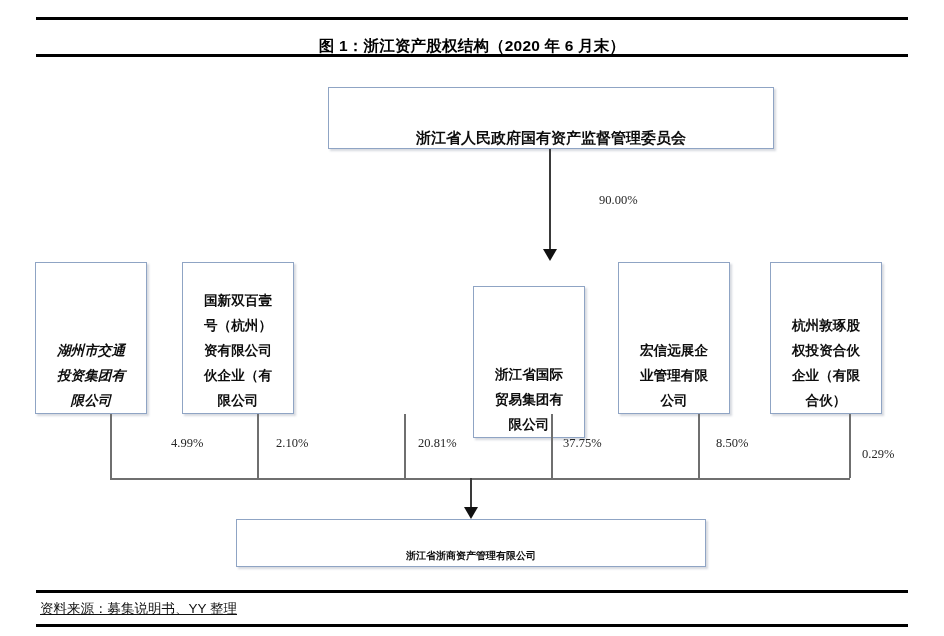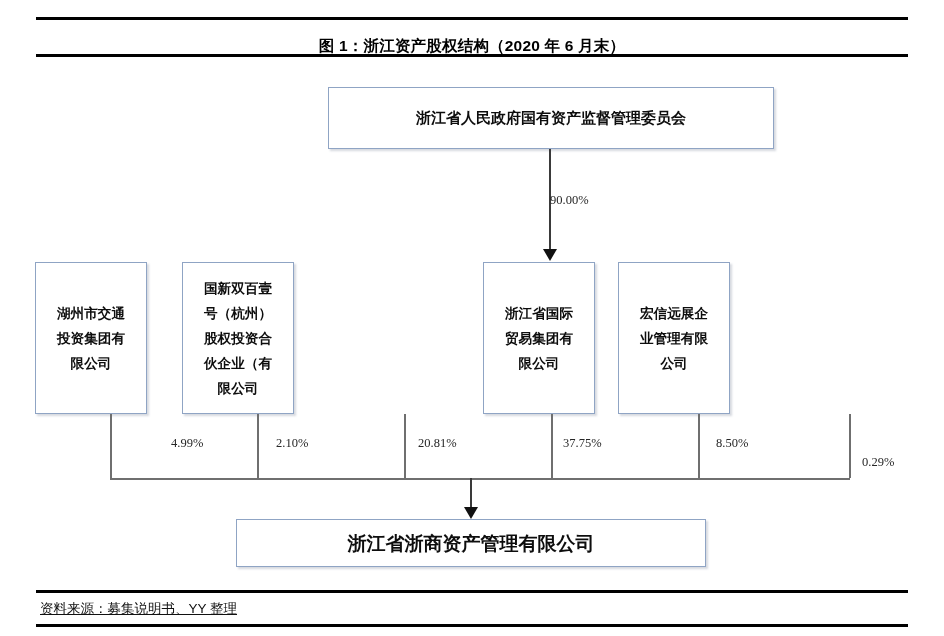--- a/index.html
+++ b/index.html
@@ -41,49 +41,49 @@
   }
 
   
   .node {
     position: absolute;
     box-sizing: border-box;
     background: #ffffff;
     border: 1.4px solid #8fa4c4;
     box-shadow: 2px 2px 2px rgba(120,130,150,0.30);
     display: flex;
-    align-items: center;
+    align-items: flex-end;
     justify-content: center;
     text-align: center;
     font-family: "DejaVu Serif", "Liberation Serif", serif;
     font-weight: bold;
     color: #0d0d0d;
   }
   .node-text {
     display: block;
     white-space: pre-line;
   }
 
   #node-top {
     left: 328px; top: 30px; width: 446px; height: 62px;
     font-size: 15px; line-height: 20px;
   }
   #node-bottom {
     left: 236px; top: 462px; width: 470px; height: 48px;
-    font-size: 19px; line-height: 20px;
+    font-size: 10px; line-height: 20px;
   }
 
   .node-sh {
     top: 205px; width: 112px; height: 152px;
     font-size: 13.6px; line-height: 25px;
   }
-  #node-sh-0 { left: 35px; }
+  #node-sh-0 { left: 35px; font-style: italic; }
   #node-sh-1 { left: 182px; }
   #node-sh-2 { left: 329px; }
-  #node-sh-3 { left: 483px; }
+  #node-sh-3 { left: 473px; margin-top: 24px; }
   #node-sh-4 { left: 618px; }
   #node-sh-5 { left: 770px; }
 
   
   .vline {
     position: absolute;
     width: 1.6px;
     background: #6f6f6f;
   }
   .hline {
@@ -126,27 +126,27 @@
   #conn-bottom-arrow { left: 464px; top: 450px; }
 
   
   .pct {
     position: absolute;
     font-family: "Liberation Serif", "DejaVu Serif", serif;
     font-size: 12.5px;
     color: #262626;
     white-space: nowrap;
   }
-  #pct-main { left: 550px; top: 136px; text-align: right; }
+  #pct-main { left: 599px; top: 136px; text-align: right; }
   #pct-0 { left: 135px; top: 379px; margin-left: 36px; }
   #pct-1 { left: 276px; top: 379px; }
   #pct-2 { left: 418px; top: 379px; text-align: right; }
   #pct-3 { left: 563px; top: 379px; }
   #pct-4 { left: 716px; top: 379px; }
-  #pct-5 { left: 862px; top: 398px; }
+  #pct-5 { left: 862px; top: 390px; }
 
   
   .footer-rule-top {
     position: absolute; left: 36px; top: 590px;
     width: 872px; height: 2.6px; background: #000;
   }
   .footer-rule-bottom {
     position: absolute; left: 36px; top: 624px;
     width: 872px; height: 2.6px; background: #000;
   }
@@ -177,33 +177,39 @@
   <div class="pct" id="pct-main">90.00%</div>
 
   <div class="node node-sh" id="node-sh-0">
     <span class="node-text">湖州市交通
 投资集团有
 限公司</span>
   </div>
   <div class="node node-sh" id="node-sh-1">
     <span class="node-text">国新双百壹
 号（杭州）
-股权投资合
+资有限公司
 伙企业（有
 限公司</span>
   </div>
   <div class="node node-sh" id="node-sh-3">
     <span class="node-text">浙江省国际
 贸易集团有
 限公司</span>
   </div>
   <div class="node node-sh" id="node-sh-4">
     <span class="node-text">宏信远展企
 业管理有限
 公司</span>
+  </div>
+  <div class="node node-sh" id="node-sh-5">
+    <span class="node-text">杭州敦琢股
+权投资合伙
+企业（有限
+合伙）</span>
   </div>
 
   <div class="drop" id="drop-0"></div>
   <div class="drop" id="drop-1"></div>
   <div class="drop" id="drop-2"></div>
   <div class="drop" id="drop-3"></div>
   <div class="drop" id="drop-4"></div>
   <div class="drop" id="drop-5"></div>
 
   <div class="hline" id="bus"></div>

